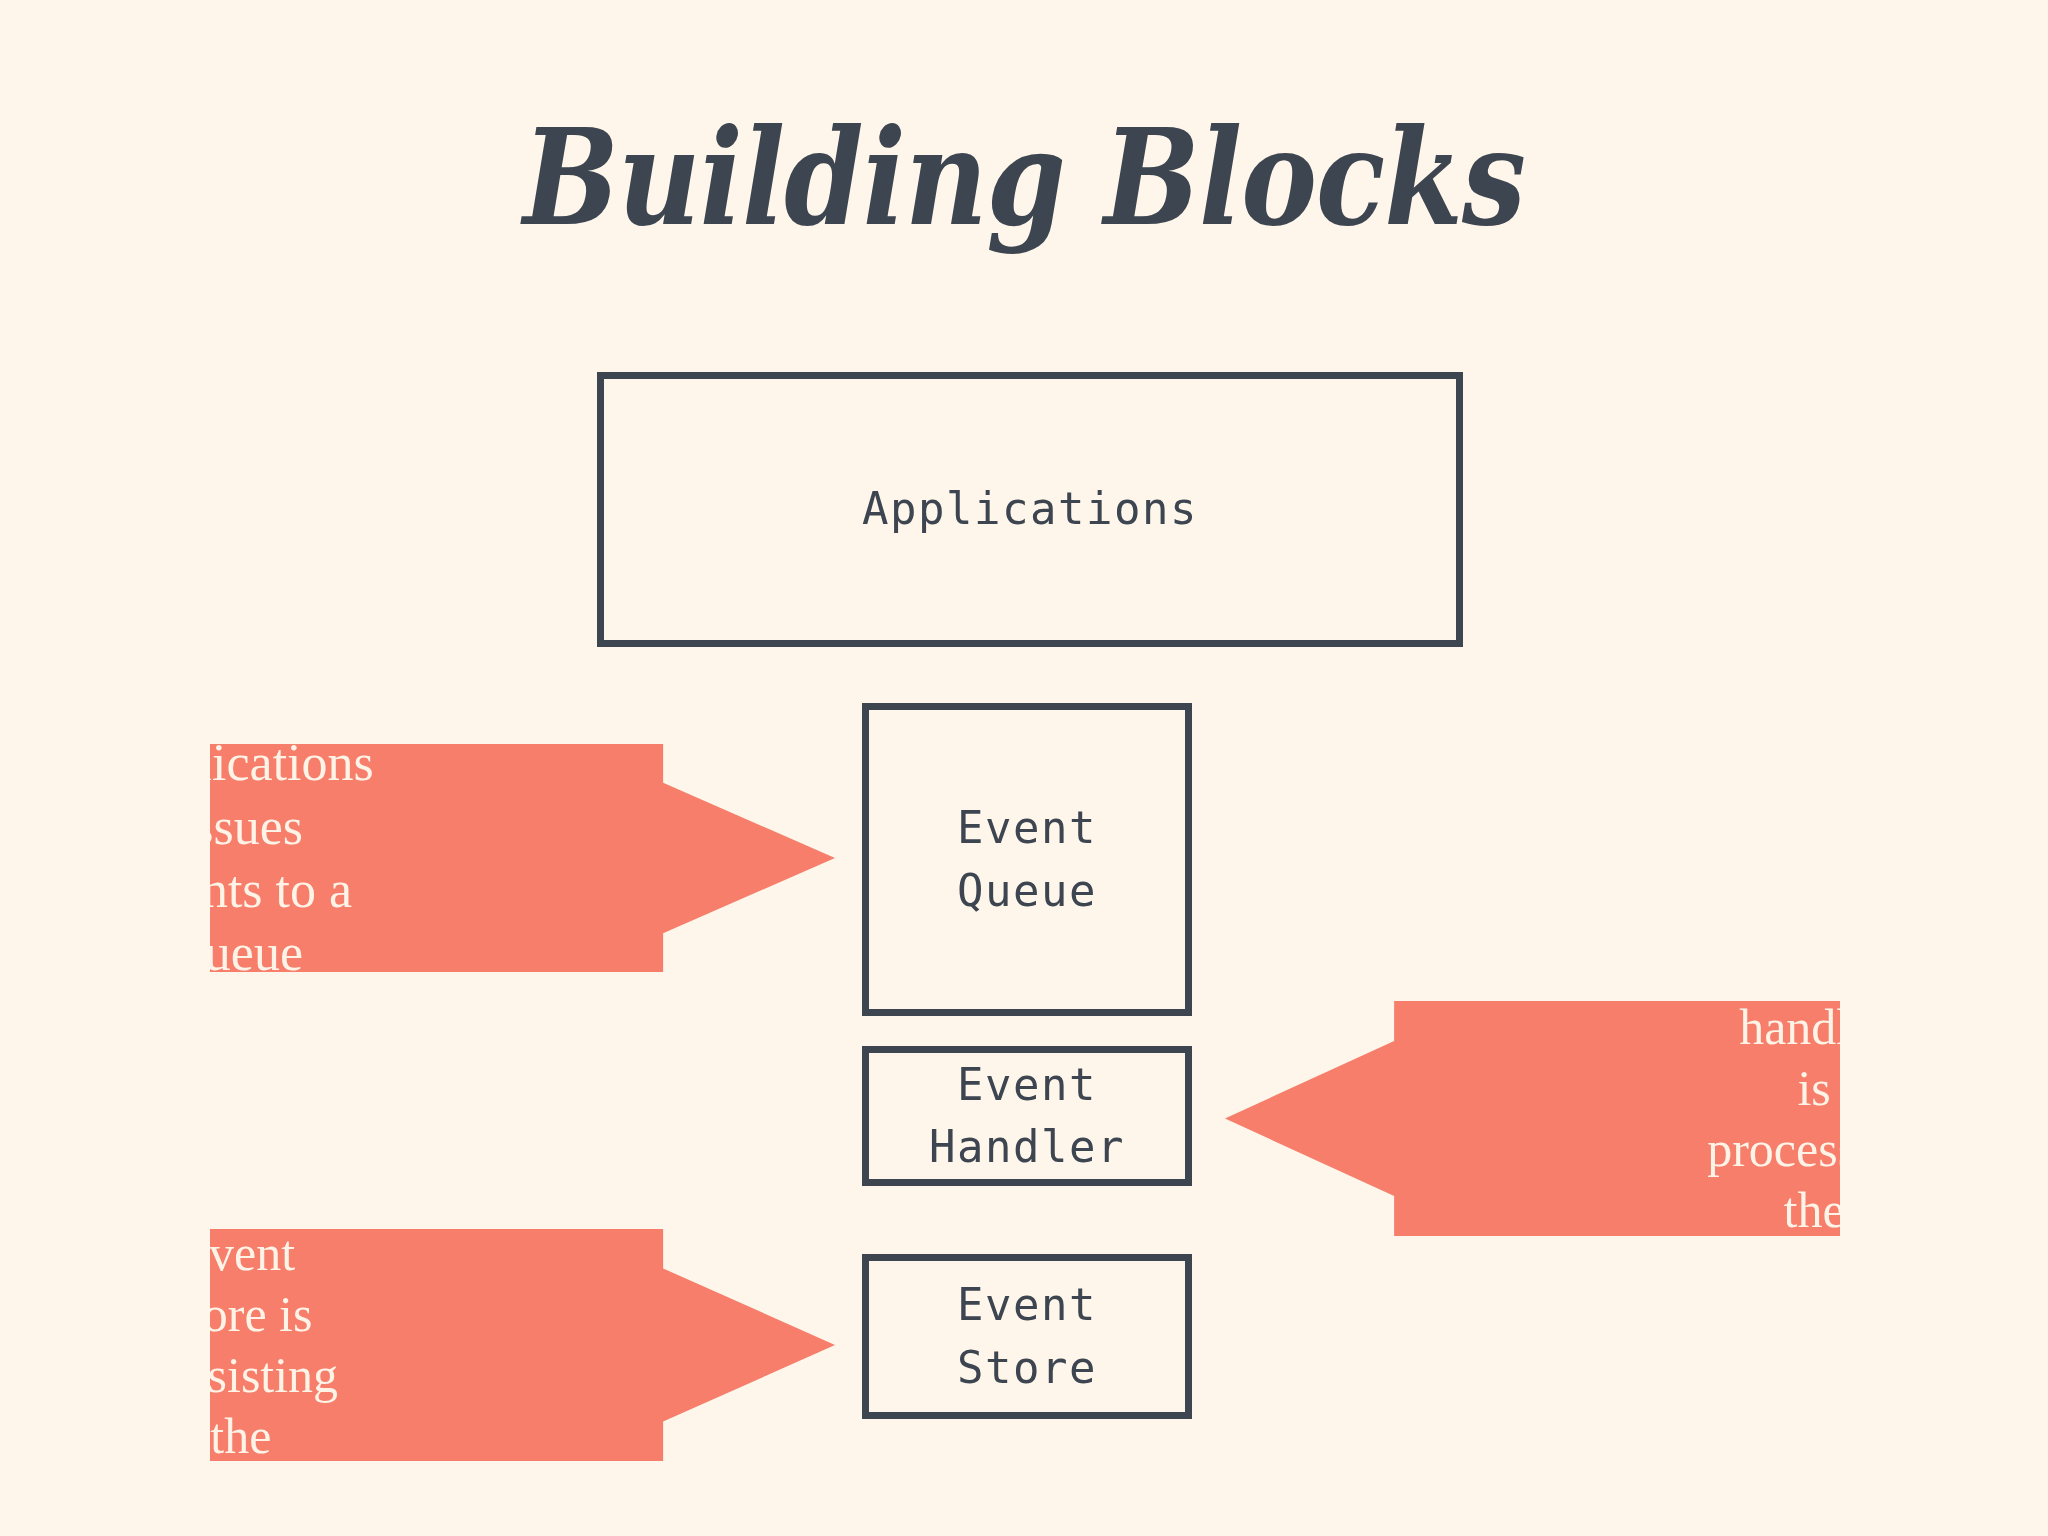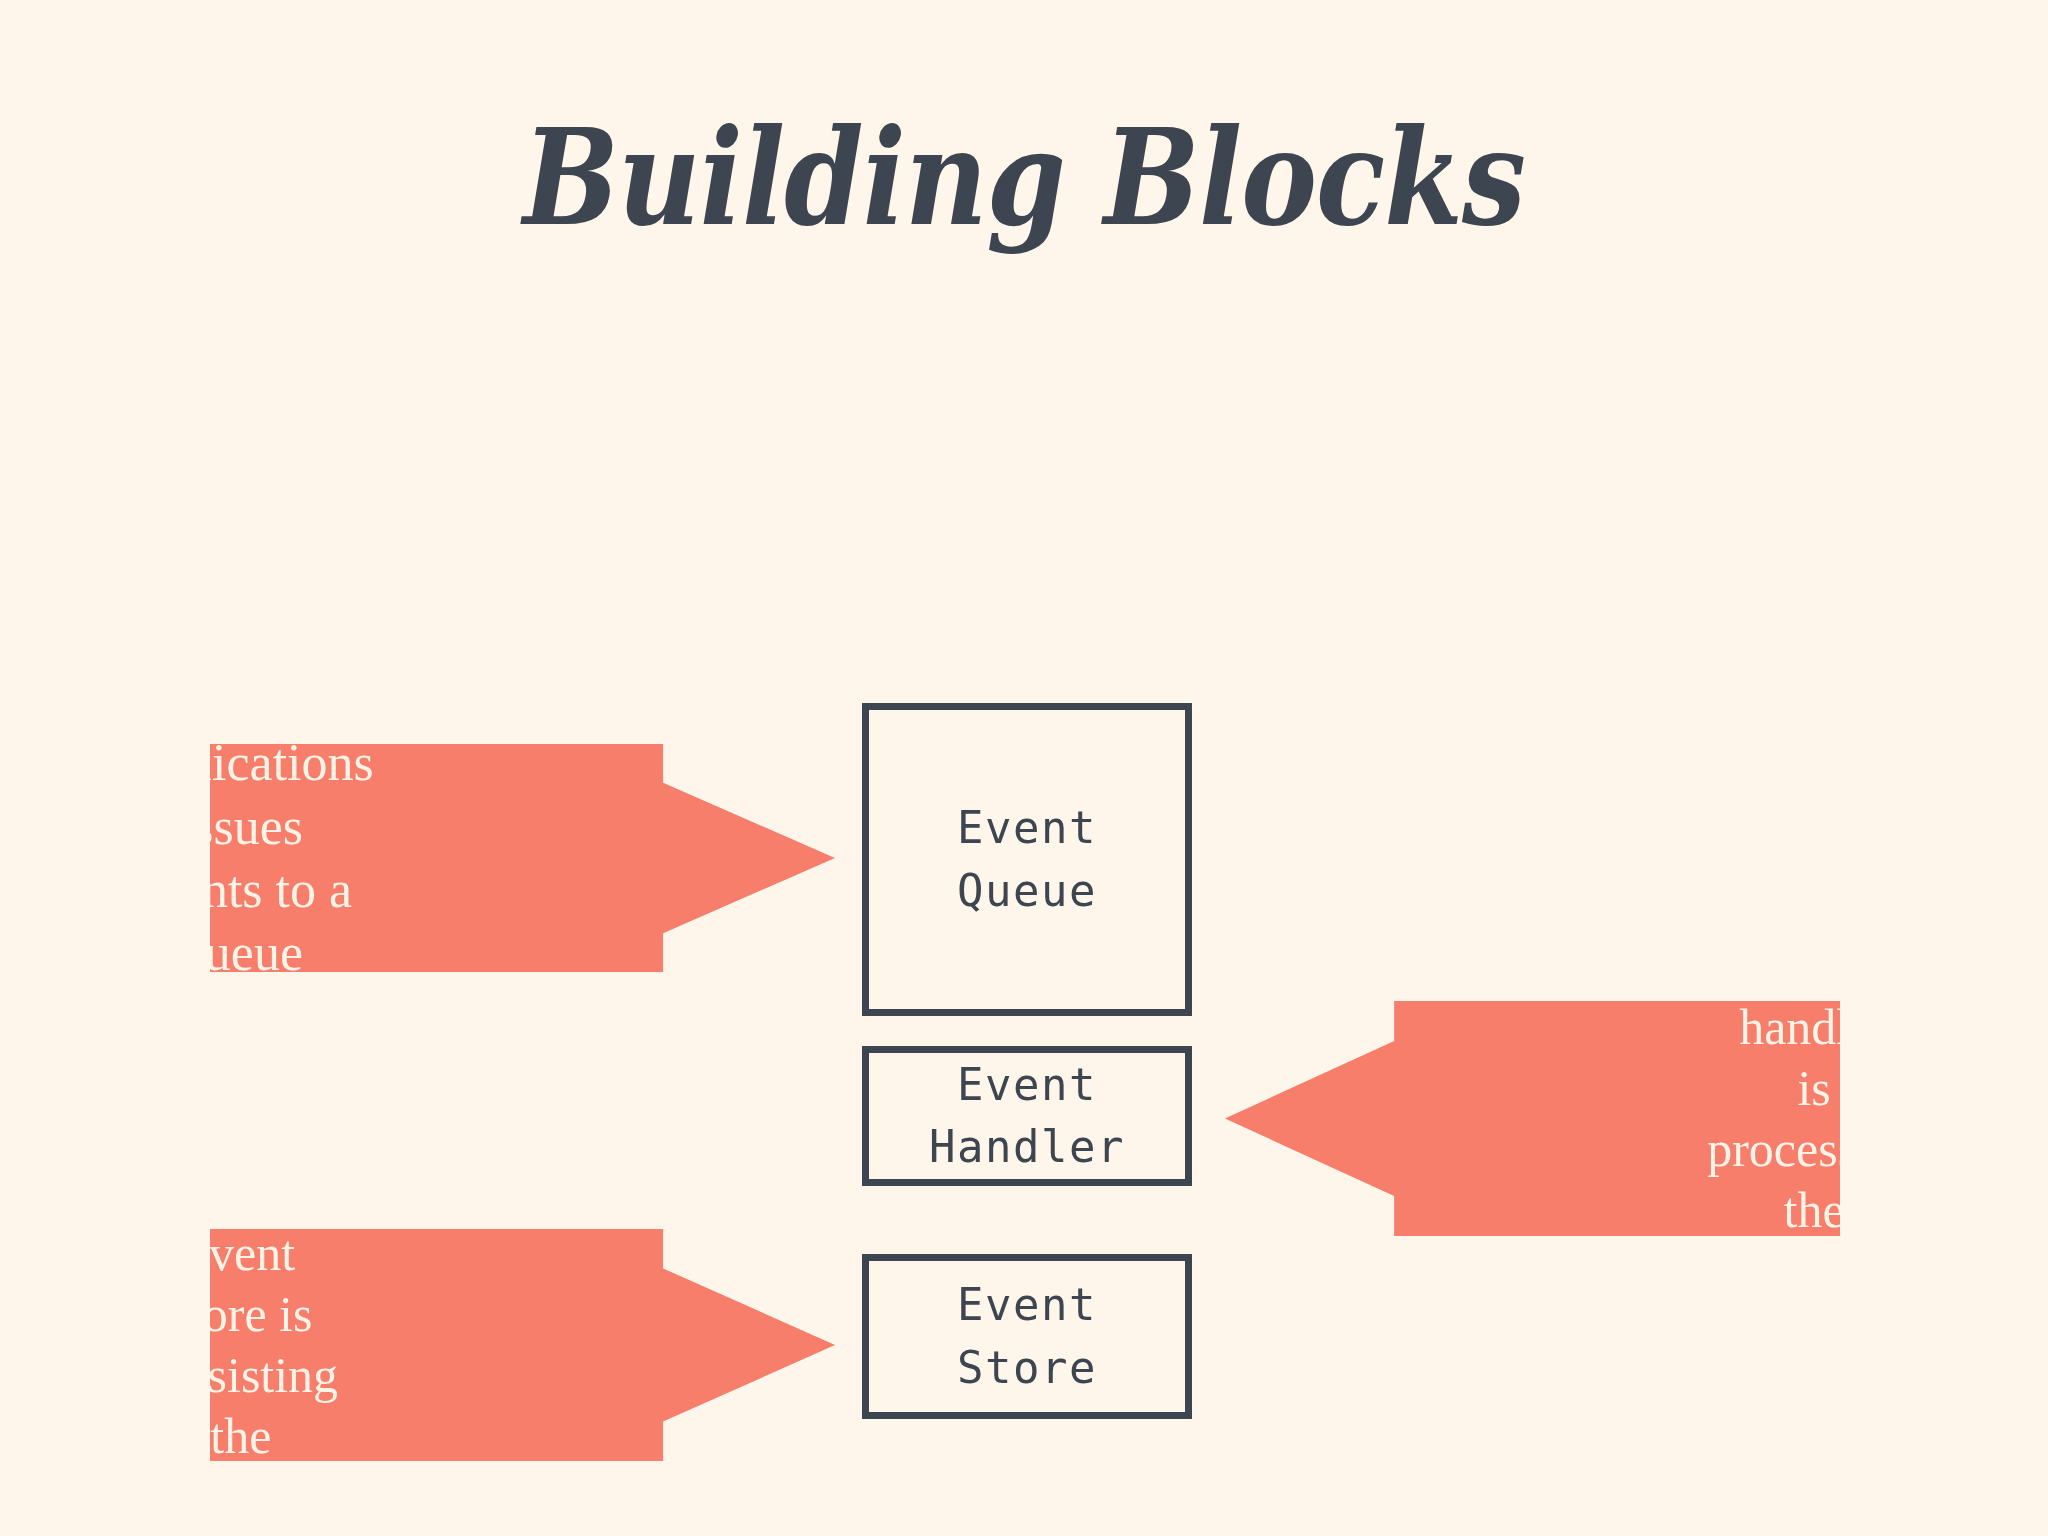--- a/index.html
+++ b/index.html
@@ -102,20 +102,23 @@
   #callout-handler .callout-text,
   #callout-store  .callout-text { font-size: 50px; }
 </style>
 </head>
 <body>
 
 <div id="slide">
 
   <div id="slide-title">Building Blocks</div>
 
+  <div id="box-applications" class="node-box">
+    <span class="node-label">Applications</span>
+  </div>
 
   <div id="box-event-queue" class="node-box">
     <span class="node-label">Event
 Queue</span>
   </div>
 
   <div id="box-event-handler" class="node-box">
     <span class="node-label">Event
 Handler</span>
   </div>

